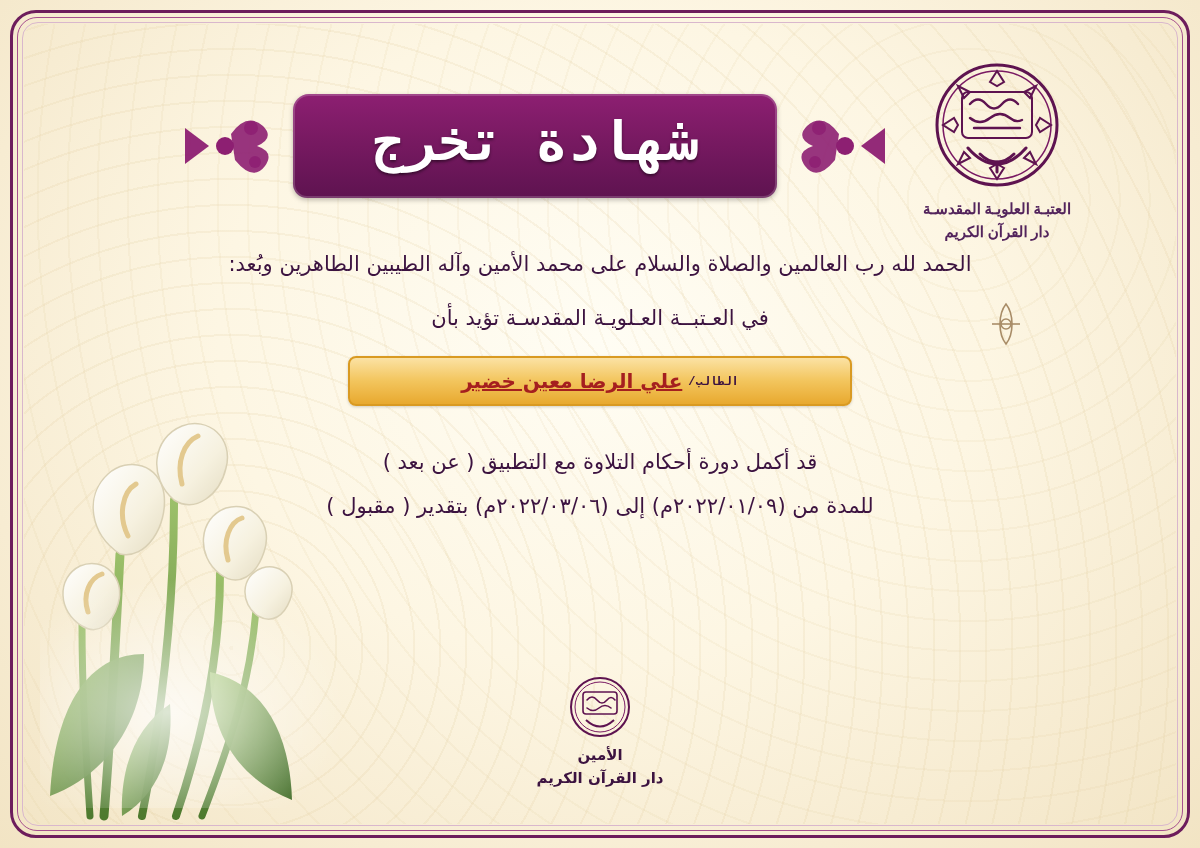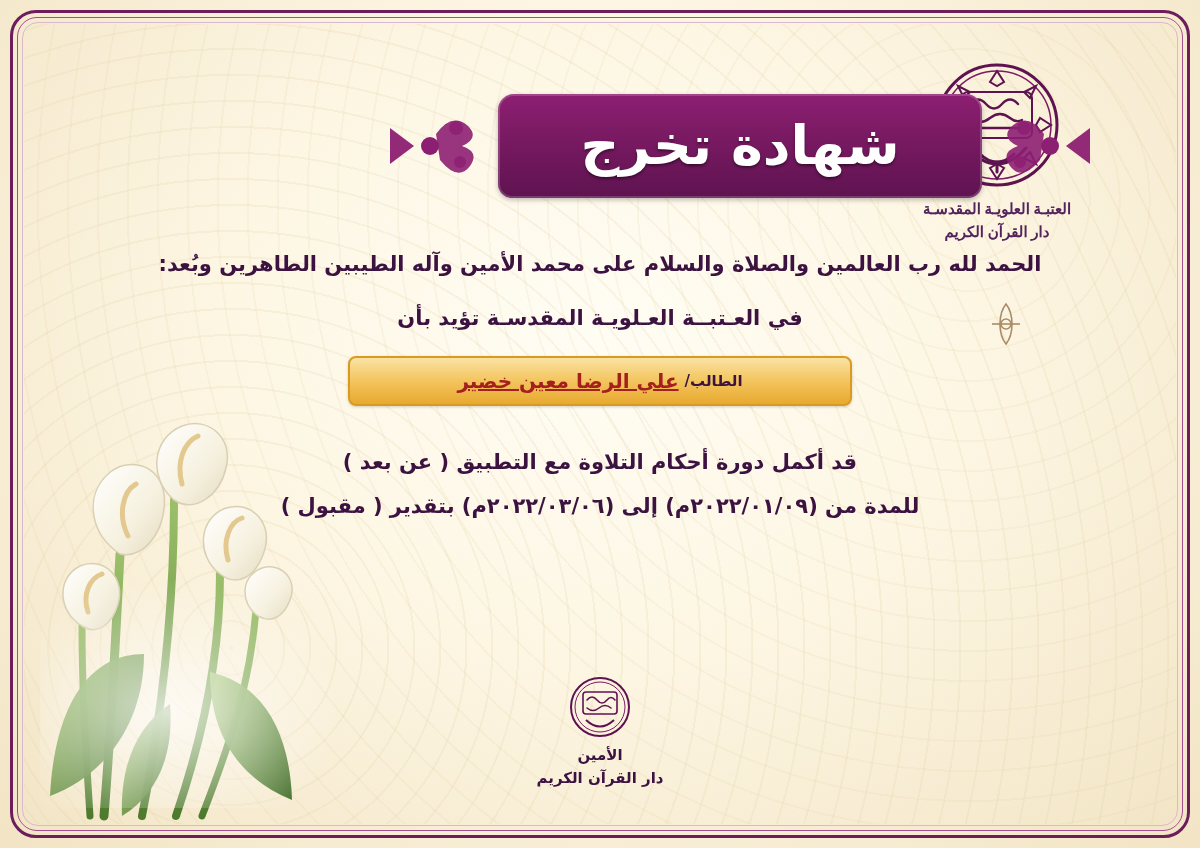--- a/index.html
+++ b/index.html
@@ -88,21 +88,23 @@
 
   
   .banner-wrap {
     position: absolute;
     top: 78px;
     left: 0;
     width: 1200px;
     height: 135px;
     display: flex;
     align-items: center;
-    pointer-events: none;
+    justify-content: center;
+    pointer-events: none;
+    font-family: Liberation Mono, monospace;
   }
   .banner-inner {
     position: relative;
     width: 660px;
     height: 120px;
     margin-right: 130px;
   }
   .banner-plate {
     position: absolute;
     left: 88px;
@@ -145,43 +147,44 @@
   
   .body-text {
     position: absolute;
     top: 252px;
     left: 120px;
     right: 120px;
     text-align: center;
     color: #4a1f52;
   }
   .line {
-    font-weight: bold;
+    font-weight: normal;
     direction: rtl;
   }
   .l1 { font-size: 21px; color: #3c1340; margin-bottom: 30px; }
   .l2 { font-size: 21px; color: #3c1340; margin-bottom: 26px; }
   .l3 { font-size: 21px; color: #3c1340; margin-bottom: 26px; letter-spacing: 1px; }
 
   .name-plate {
     margin: 8px auto 0;
     width: 500px;
     height: 46px;
     border-radius: 8px;
     background: linear-gradient(180deg, #fbe2a4 0%, #f3c65f 48%, #e8a92f 100%);
     border: 2px solid #d99a22;
     display: flex;
     align-items: center;
     justify-content: center;
     box-shadow: 0 1px 3px rgba(0,0,0,0.18);
   }
   .name-plate .nm-label {
-    font-size: 15px;
+    font-size: 12px;
     font-weight: bold;
     color: #3c1340;
+    font-family: Liberation Mono, monospace;
   }
   .name-plate .nm-value {
     font-size: 20px;
     font-weight: bold;
     color: #a51f1f;
     margin-right: 6px;
     text-decoration: underline;
   }
 
   .l4 { font-size: 21px; color: #3c1340; margin-top: 44px; margin-bottom: 20px; }

